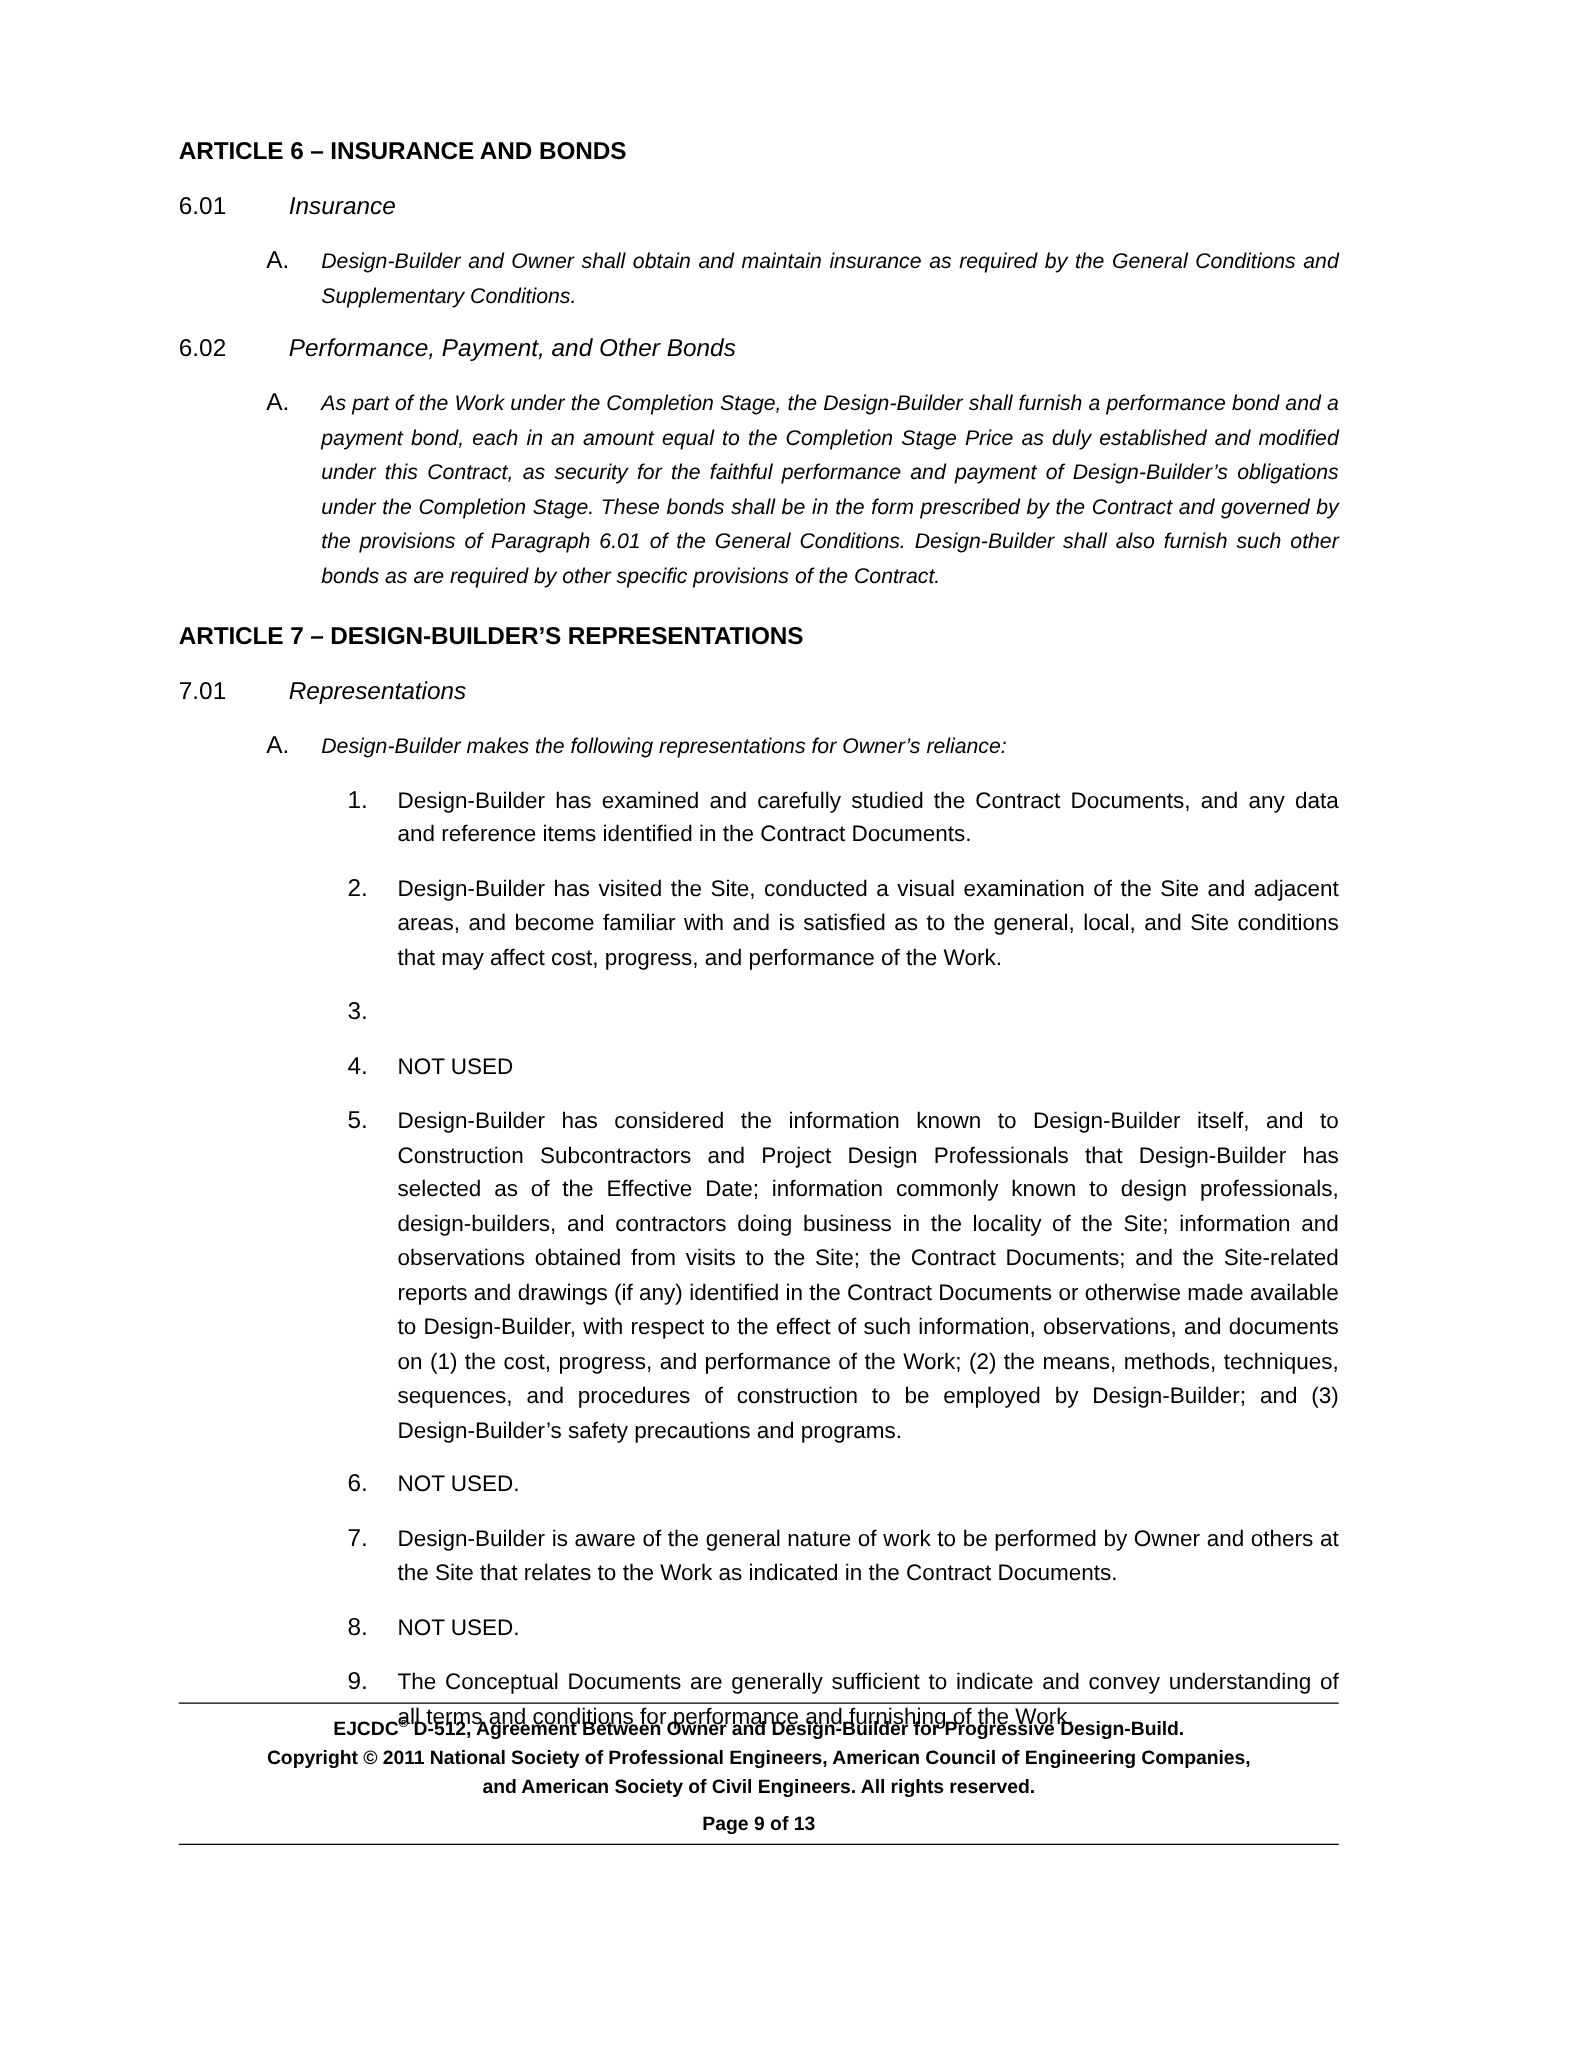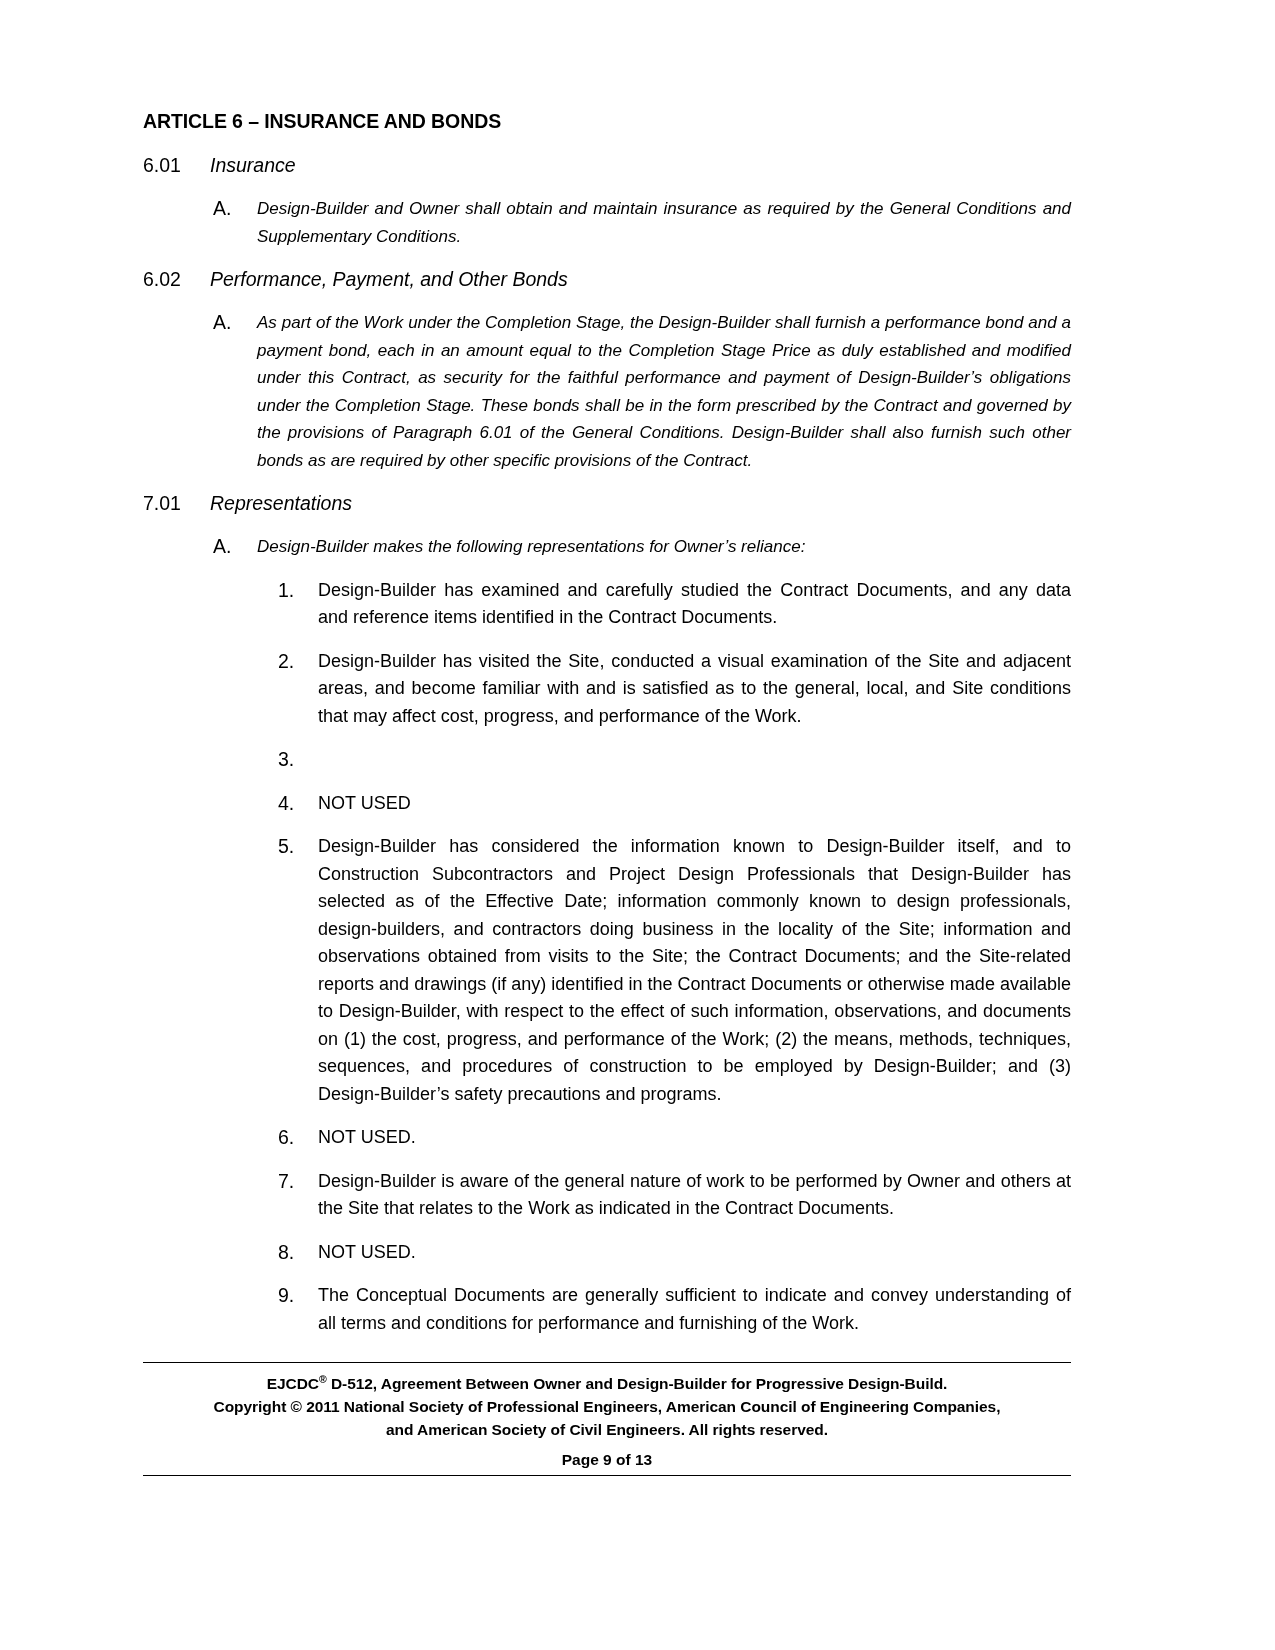--- a/index.html
+++ b/index.html
@@ -37,20 +37,21 @@
     letter-spacing: -0.1px;
     margin: 0 0 18px 0;
   }
   .article-heading.spaced-top { margin-top: 22px; }
 
   
   .section-row {
     display: flex;
     align-items: center;
     margin: 0 0 16px 0;
+    gap: 21px;
   }
   .section-num {
     width: 67px;
     flex: 0 0 67px;
     font-size: 19.5px;
     line-height: 27px;
   }
   .section-title {
     font-style: italic;
     font-size: 19.5px;
@@ -164,20 +165,21 @@
     <div class="section-row">
       <div class="section-num">6.02</div>
       <div class="section-title">Performance, Payment, and Other Bonds</div>
     </div>
 
     <div class="item-a">
       <div class="marker">A.</div>
       <div class="body">As part of the Work under the Completion Stage, the Design-Builder shall furnish a performance bond and a payment bond, each in an amount equal to the Completion Stage Price as duly established and modified under this Contract, as security for the faithful performance and payment of Design-Builder’s obligations under the Completion Stage. These bonds shall be in the form prescribed by the Contract and governed by the provisions of Paragraph 6.01 of the General Conditions. Design-Builder shall also furnish such other bonds as are required by other specific provisions of the Contract.</div>
     </div>
 
+    <div class="article-heading spaced-top">ARTICLE 7 – DESIGN-BUILDER’S REPRESENTATIONS</div>
 
     <div class="section-row">
       <div class="section-num">7.01</div>
       <div class="section-title">Representations</div>
     </div>
 
     <div class="item-a">
       <div class="marker">A.</div>
       <div class="body no-justify">Design-Builder makes the following representations for Owner’s reliance:</div>
     </div>

